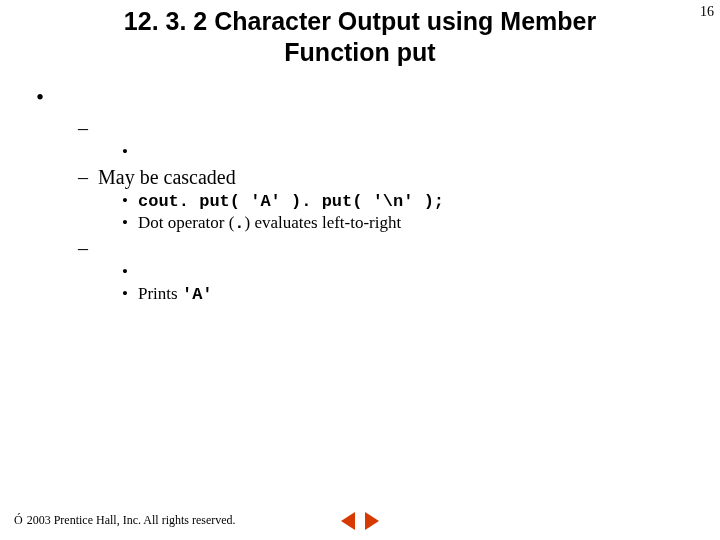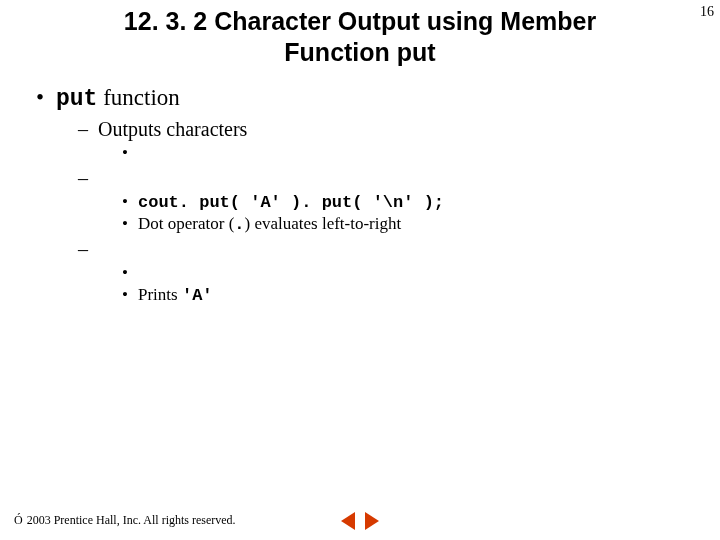--- a/index.html
+++ b/index.html
@@ -105,35 +105,32 @@
 <body>
 
 <div class="page-number">16</div>
 
 <div class="title">12. 3. 2 Character Output using Member Function put</div>
 
 <div class="content">
 
   <div class="lvl1">
     <span class="bullet">•</span>
-    <span>
-      <span class="mono">put</span><span> function</span>
-    </span>
   </div>
 
   <div class="lvl2">
     <span class="bullet">–</span>
-    <span>Outputs characters</span>
   </div>
   <div class="lvl3">
     <span class="bullet">•</span>
   </div>
 
   <div class="lvl2">
     <span class="bullet">–</span>
+    <span>May be cascaded</span>
   </div>
   <div class="lvl3">
     <span class="bullet">•</span>
     <span class="mono">cout. put( 'A' ). put( '\n' );</span>
   </div>
   <div class="lvl3">
     <span class="bullet">•</span>
     <span>
       <span>Dot operator (</span><span class="mono">.</span><span>) evaluates left-to-right</span>
     </span>

